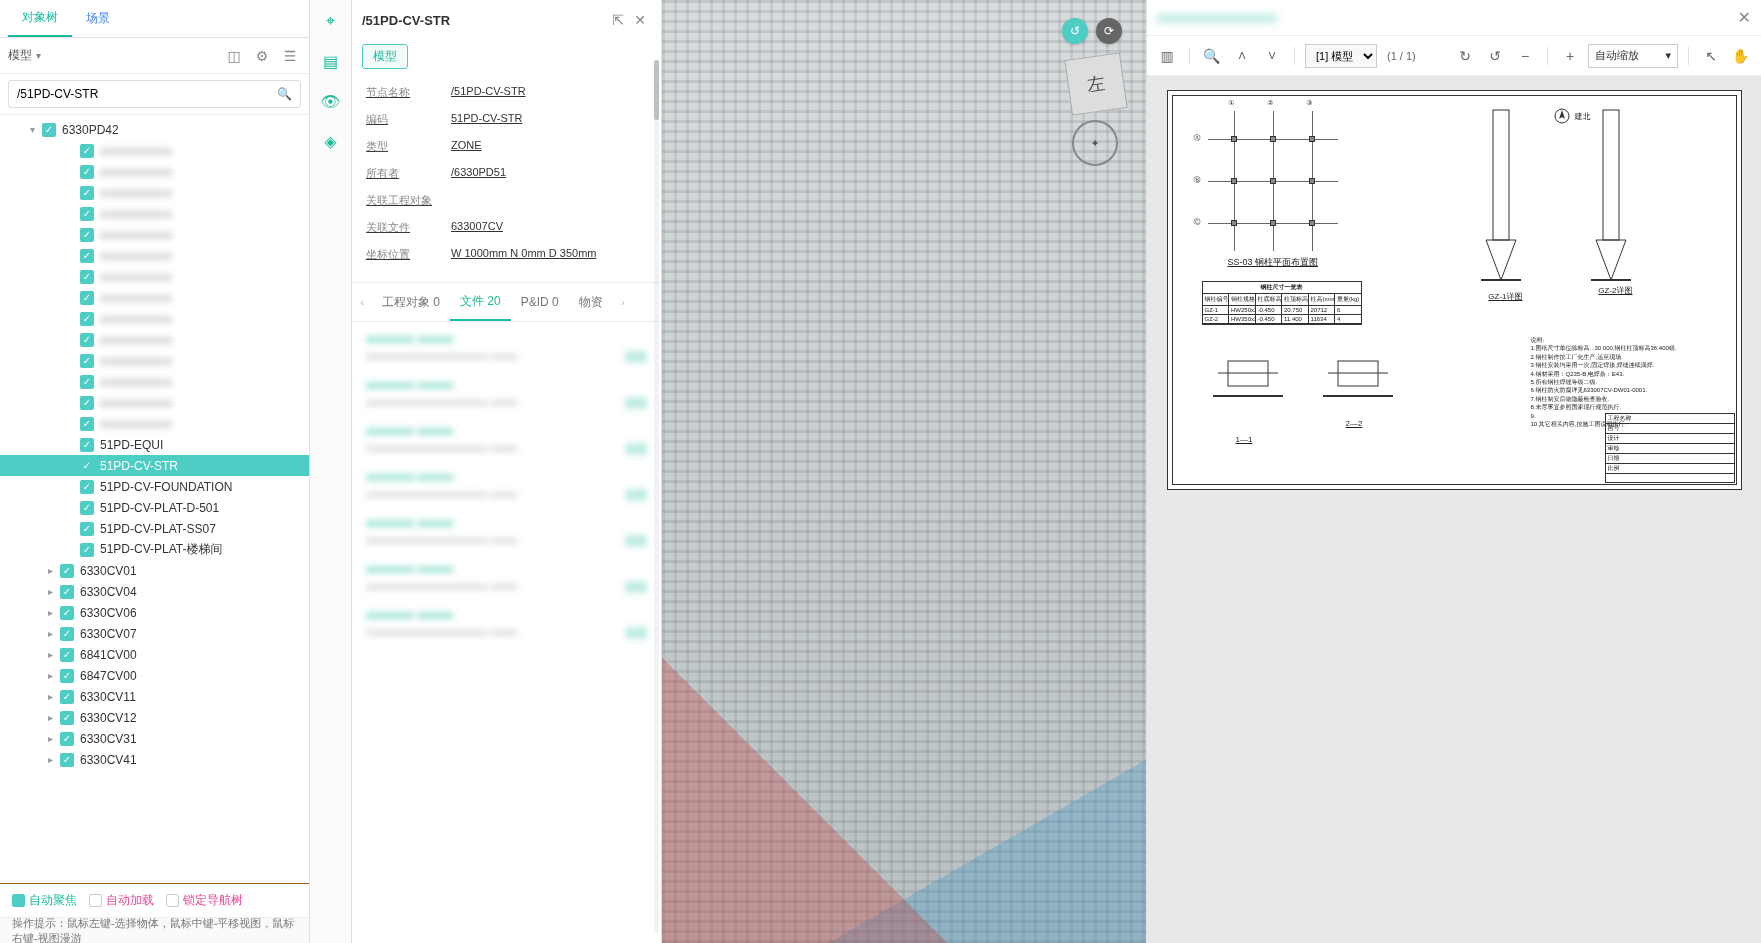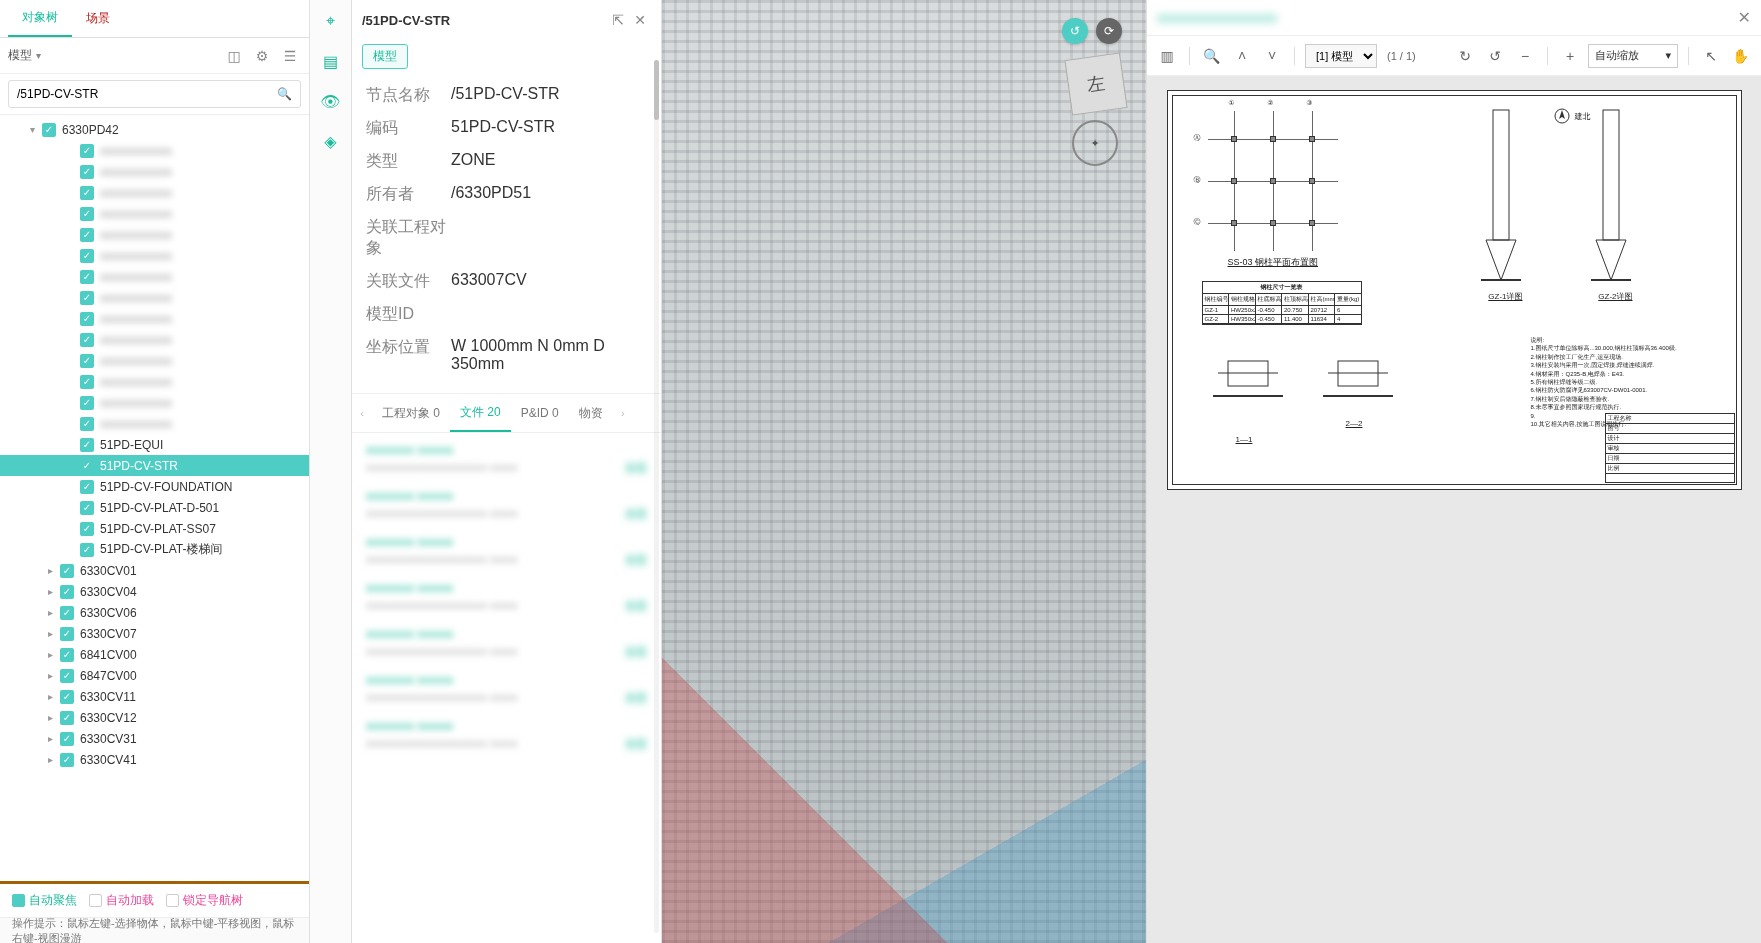--- a/index.html
+++ b/index.html
@@ -2,21 +2,21 @@
 <html><head>
 <meta charset="utf-8">
 <style>
 * { margin: 0; padding: 0; box-sizing: border-box; font-family: "Microsoft YaHei", sans-serif; }
 body { background: #fff; font-size: 12px; color: #333; overflow: hidden; width: 1761px; height: 943px; }
 .app { display: flex; width: 100%; height: 100%; }
 
 
 .left-panel { width: 310px; height: 100%; display: flex; flex-direction: column; background: rgba(255,255,255,0.85); border-right: 1px solid #e0e0e0; position: relative; z-index: 5; }
 .tabs-row { display: flex; height: 38px; border-bottom: 1px solid #e0e0e0; align-items: center; padding: 0 8px; }
-.tab { padding: 0 14px; height: 100%; display: flex; align-items: center; cursor: pointer; color: #b91c1c; }
+.tab { padding: 0 14px; height: 100%; display: flex; align-items: center; cursor: pointer; color: #3b82f6; }
 .tab.active { color: #1abc9c; border-bottom: 2px solid #1abc9c; font-weight: 500; }
 
 .filter-row { display: flex; height: 36px; align-items: center; padding: 0 8px; gap: 6px; border-bottom: 1px solid #eee; }
 .model-dd { display: flex; align-items: center; gap: 4px; cursor: pointer; color: #555; }
 .chev { font-size: 10px; color: #888; }
 .spacer { flex: 1; }
 .icon-btn { width: 22px; height: 22px; display: flex; align-items: center; justify-content: center; cursor: pointer; color: #888; font-size: 14px; }
 
 .search-row { padding: 6px 8px; border-bottom: 1px solid #eee; }
 .search-box { display: flex; align-items: center; border: 1px solid #ddd; border-radius: 3px; height: 28px; padding: 0 8px; background: #fff; }
@@ -26,42 +26,42 @@
 .tree { flex: 1; overflow-y: auto; padding: 4px 0 0 0; }
 .tree-item { display: flex; align-items: center; height: 21px; padding: 0 4px 0 30px; cursor: pointer; white-space: nowrap; }
 .tree-item.indent-1 { padding-left: 48px; }
 .tree-item.indent-2 { padding-left: 68px; }
 .tree-item.selected { background: #4ecdc4; color: #fff; }
 .tree-chev { width: 12px; font-size: 10px; color: #999; }
 .checkbox { width: 14px; height: 14px; background: #4ecdc4; border-radius: 2px; margin-right: 6px; display: flex; align-items: center; justify-content: center; color: #fff; font-size: 10px; }
 .tree-label { font-size: 12px; }
 .tree-item.blurred .tree-label { filter: blur(3px); color: #999; }
 
-.bottom-opts { display: flex; gap: 12px; padding: 8px 12px; border-top: 3px solid #a16207; align-items: center; }
+.bottom-opts { display: flex; gap: 12px; padding: 8px 12px; border-top: 1px solid #a16207; align-items: center; }
 .opt { display: flex; align-items: center; gap: 4px; font-size: 12px; color: #ec4899; }
 .opt.checked { color: #1abc9c; }
 .cb-small { width: 13px; height: 13px; border: 1px solid #ccc; border-radius: 2px; }
 .cb-small.checked { background: #4ecdc4; border-color: #4ecdc4; }
 
 .status-bar { height: 26px; padding: 0 12px; display: flex; align-items: center; font-size: 11px; color: #777; background: #fafafa; border-top: 1px solid #eee; }
 
 
 .vstrip { width: 42px; background: rgba(250,250,250,0.8); border-right: 1px solid #e0e0e0; display: flex; flex-direction: column; align-items: center; padding-top: 10px; gap: 18px; z-index: 6; position: relative; }
 .vstrip .vicon { width: 22px; height: 22px; color: #1abc9c; cursor: pointer; display: flex; align-items: center; justify-content: center; font-size: 16px; }
 
 
 .detail-panel { width: 310px; background: rgba(255,255,255,0.75); backdrop-filter: blur(2px); display: flex; flex-direction: column; border-right: 1px solid #e0e0e0; position: relative; z-index: 5; }
 .detail-header { display: flex; align-items: center; height: 40px; padding: 0 10px; }
 .detail-title { font-weight: 600; flex: 1; font-size: 13px; }
 .hd-icon { width: 22px; color: #888; cursor: pointer; text-align: center; font-size: 14px; }
 
 .type-chip { margin: 4px 10px 10px 10px; display: inline-block; padding: 3px 10px; border: 1px solid #4ecdc4; color: #1abc9c; border-radius: 3px; font-size: 12px; background: rgba(78,205,196,0.08); }
 
 .prop-list { padding: 0 14px; }
-.prop-row { display: flex; padding: 6px 0; font-size: 16px; }
+.prop-row { display: flex; padding: 6px 0; font-size: 11px; text-decoration: underline; }
 .prop-label { width: 85px; color: #888; }
 .prop-val { flex: 1; color: #333; }
 
 .sub-tabs { display: flex; align-items: center; border-top: 1px solid #eee; border-bottom: 1px solid #eee; height: 40px; margin-top: 14px; position: relative; }
 .sub-tabs .arrow { width: 20px; text-align: center; color: #bbb; cursor: pointer; font-size: 11px; }
 .stab { padding: 0 10px; height: 100%; display: flex; align-items: center; cursor: pointer; color: #777; font-size: 12px; white-space: nowrap; }
 .stab.active { color: #1abc9c; border-bottom: 2px solid #1abc9c; }
 
 .file-list { flex: 1; overflow-y: auto; padding: 10px 14px; }
 .file-item { margin-bottom: 16px; }
@@ -360,24 +360,20 @@
           <div class="prop-label">所有者</div>
           <div class="prop-val">/6330PD51</div>
         </div>
         <div class="prop-row">
           <div class="prop-label">关联工程对象</div>
           <div class="prop-val"></div>
         </div>
         <div class="prop-row">
           <div class="prop-label">关联文件</div>
           <div class="prop-val">633007CV</div>
-        </div>
-        <div class="prop-row">
-          <div class="prop-label">模型ID</div>
-          <div class="prop-val"></div>
         </div>
         <div class="prop-row">
           <div class="prop-label">坐标位置</div>
           <div class="prop-val">W 1000mm N 0mm D 350mm</div>
         </div>
       </div>
 
     <div class="sub-tabs">
       <div class="arrow">‹</div>
       <div class="stab">工程对象 0</div>
@@ -536,21 +532,21 @@
             </svg>
         </div>
         <div class="ds-label" style="right:218px;top:200px;">GZ-1详图</div>
         <div class="ds-elev" style="right:100px;">
           <svg viewBox="0 0 60 180">
               <rect x="22" y="5" width="16" height="130" fill="none" stroke="#333"></rect>
               <path d="M15 135 L30 175 L45 135 Z" fill="none" stroke="#333"></path>
               <line x1="10" y1="175" x2="50" y2="175" stroke="#333" stroke-width="2"></line>
             </svg>
         </div>
-        <div class="ds-label" style="right:108px;top:200px;">GZ-2详图</div>
+        <div class="ds-label" style="right:108px;top:194px;">GZ-2详图</div>
 
         <div class="ds-detail" style="left:40px;top:250px;">
           <svg viewBox="0 0 80 70">
               <rect x="20" y="20" width="40" height="25" fill="none" stroke="#333"></rect>
               <line x1="10" y1="32" x2="70" y2="32" stroke="#333"></line>
               <line x1="5" y1="55" x2="75" y2="55" stroke="#333" stroke-width="2"></line>
             </svg>
         </div>
         <div class="ds-label" style="left:68px;top:328px;margin-top:16px;">1—1</div>
         <div class="ds-detail" style="left:150px;top:250px;">

